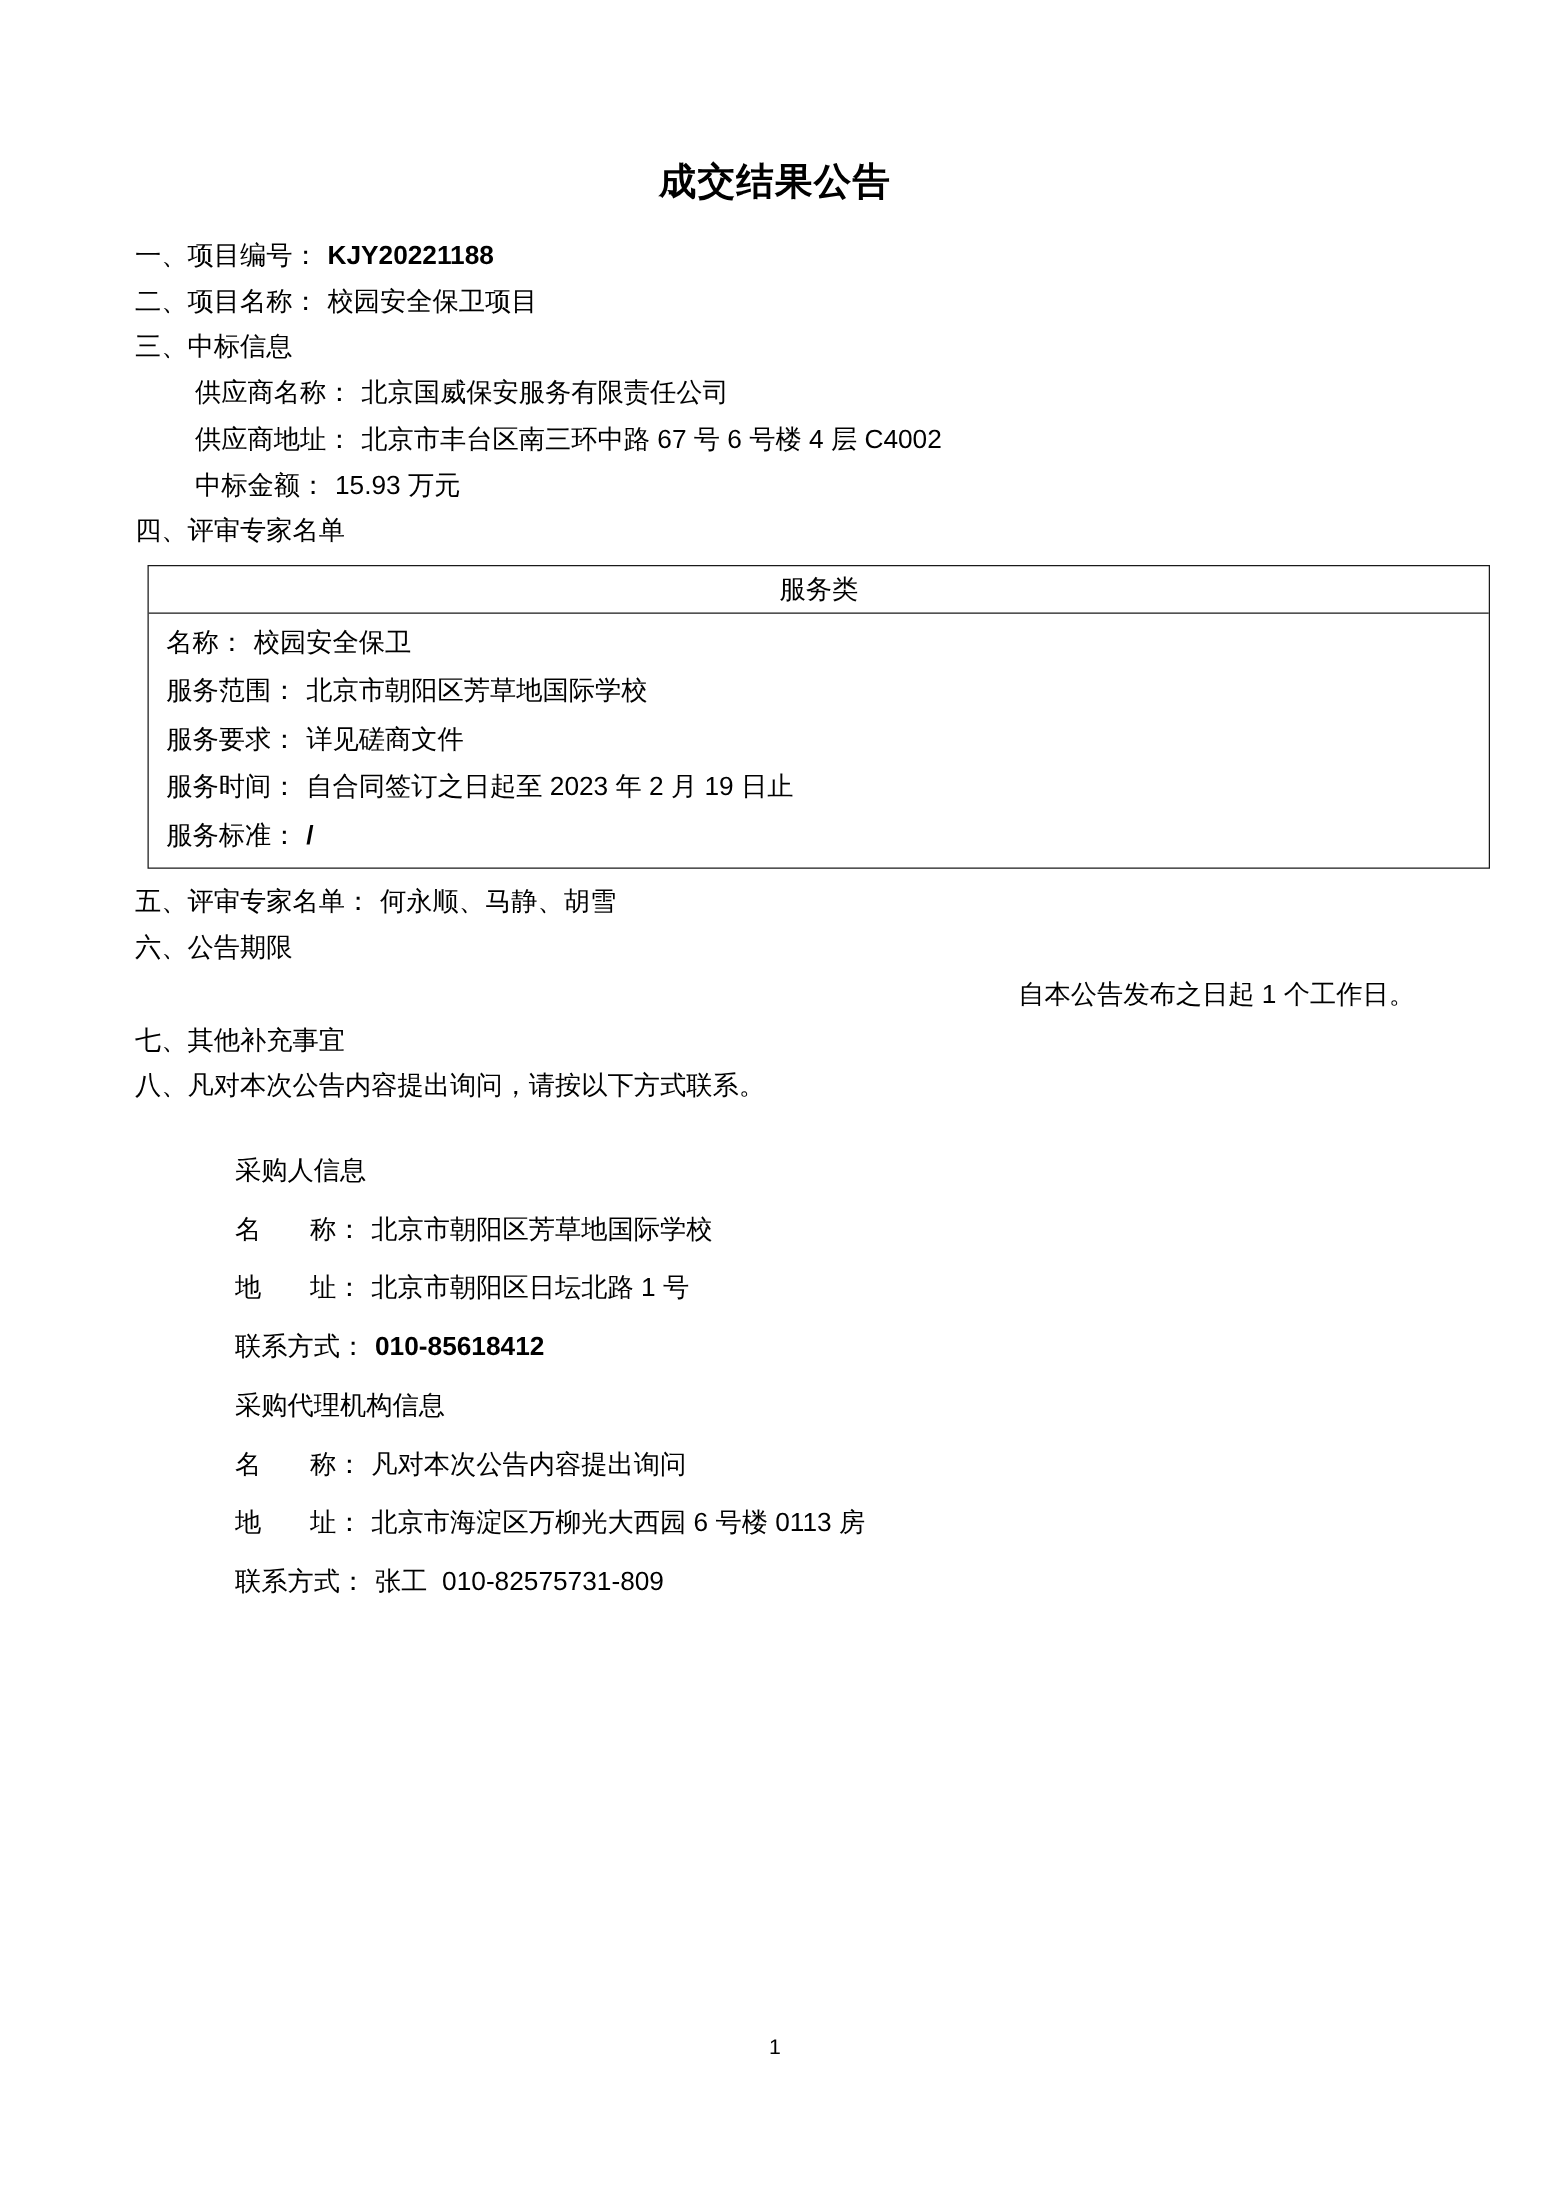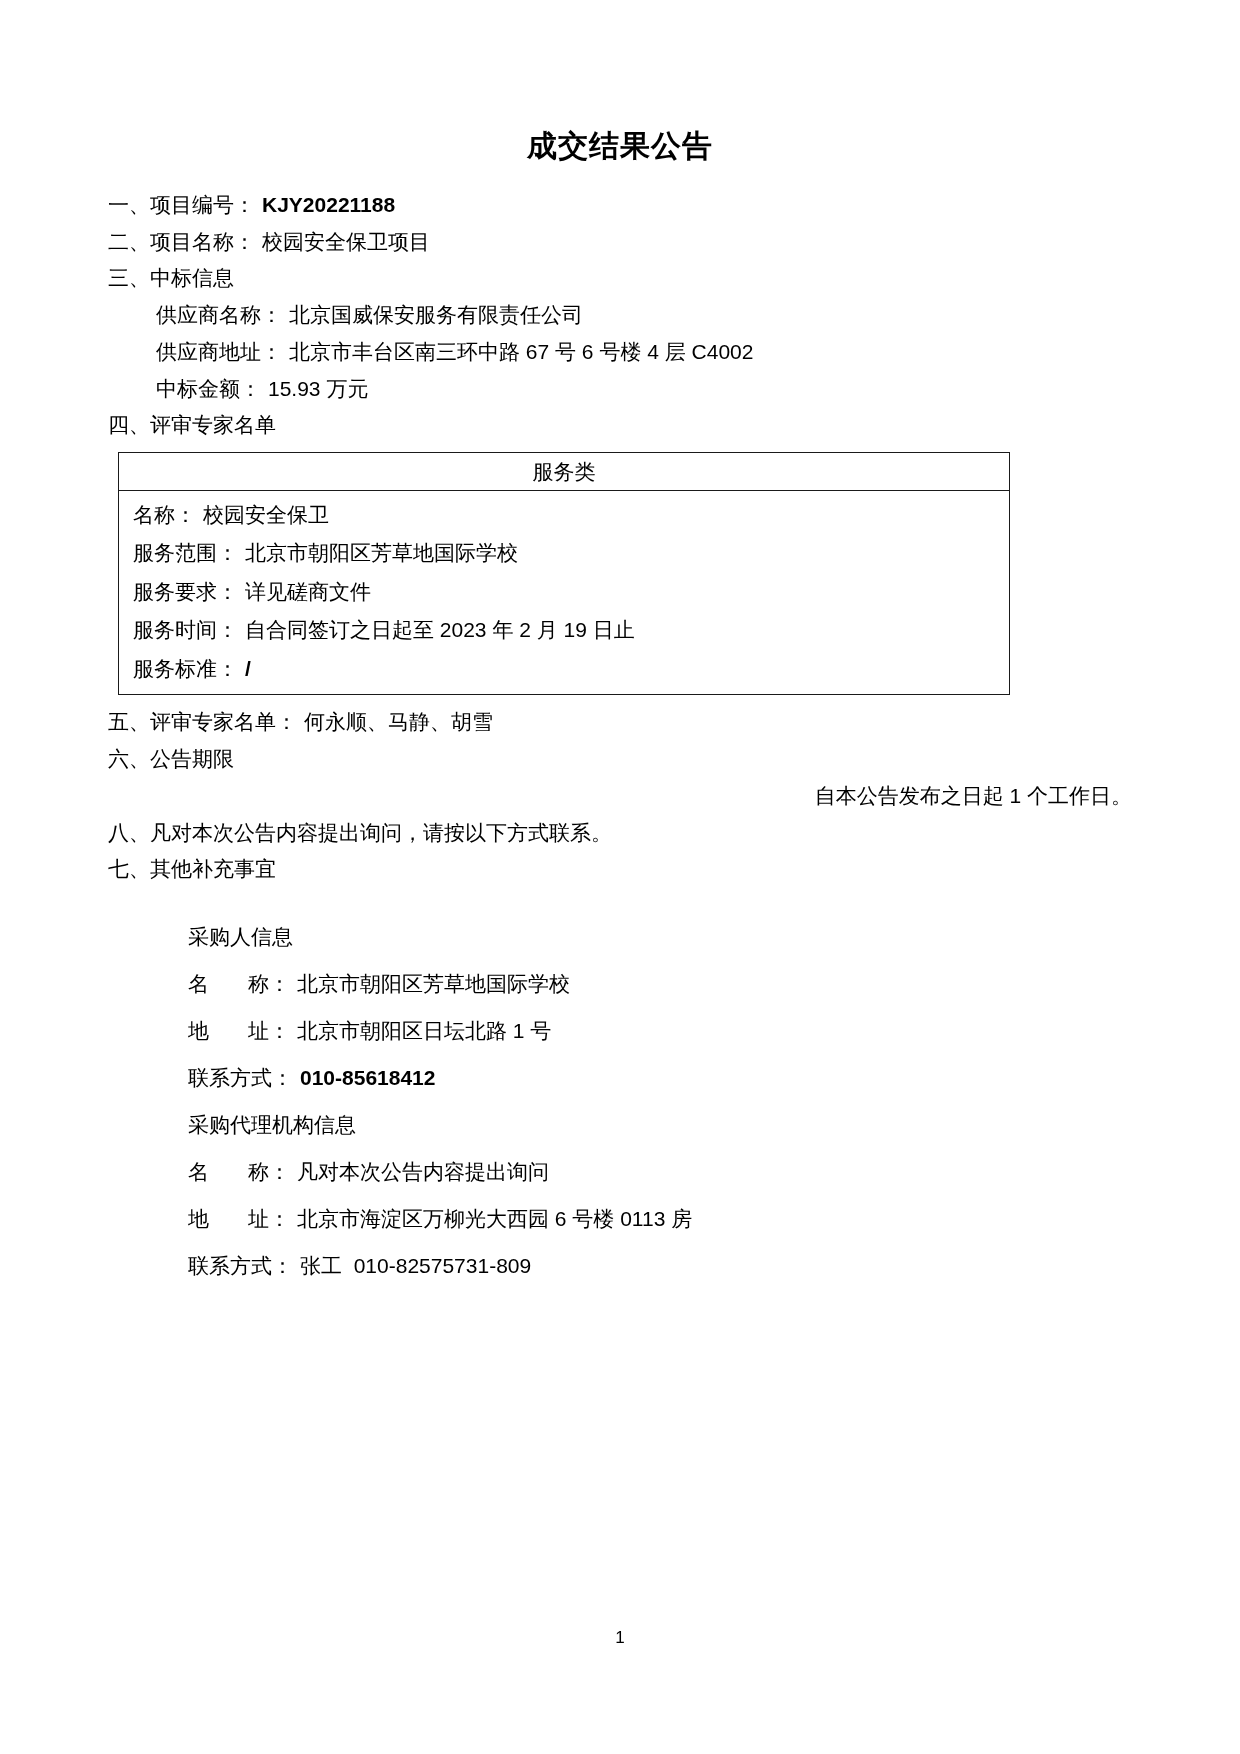--- a/index.html
+++ b/index.html
@@ -43,21 +43,21 @@
   .val {
     margin-left: 7px;
   }
   .latin {
     font-weight: 700;
     font-family: "Liberation Sans", "DejaVu Sans", sans-serif;
   }
   
   .tbl {
     margin: 8px 0 0 10px;
-    width: 892px;
+    width: 1074px;
     border: 1.5px solid #1a1a1a;
     box-sizing: border-box;
   }
   .tbl-header {
     height: 37px;
     line-height: 37px;
     text-align: center;
     font-size: 21px;
     border-bottom: 1.5px solid #1a1a1a;
   }
@@ -129,22 +129,22 @@
         <p class="trow"><span>服务要求：</span><span class="val">详见磋商文件</span></p>
         <p class="trow"><span>服务时间：</span><span class="val">自合同签订之日起至 2023 年 2 月 19 日止</span></p>
         <p class="trow"><span>服务标准：</span><span class="val latin">/</span></p>
       </div>
     </div>
 
     <div class="after-tbl">
       <p class="line"><span>五、评审专家名单：</span><span class="val">何永顺、马静、胡雪</span></p>
       <p class="line">六、公告期限</p>
       <p class="line note-line">自本公告发布之日起 1 个工作日。</p>
+      <p class="line">七、其他补充事宜</p>
       <p class="line">八、凡对本次公告内容提出询问，请按以下方式联系。</p>
-      <p class="line">七、其他补充事宜</p>
     </div>
 
     <div class="contacts">
       <p class="cline">采购人信息</p>
       <p class="cline"><span class="label4"><span>名</span><span>称：</span></span><span class="val">北京市朝阳区芳草地国际学校</span></p>
       <p class="cline"><span class="label4"><span>地</span><span>址：</span></span><span class="val">北京市朝阳区日坛北路 1 号</span></p>
       <p class="cline"><span>联系方式：</span><span class="val latin">010-85618412</span></p>
 
       <p class="cline">采购代理机构信息</p>
       <p class="cline"><span class="label4"><span>名</span><span>称：</span></span><span class="val">凡对本次公告内容提出询问</span></p>

